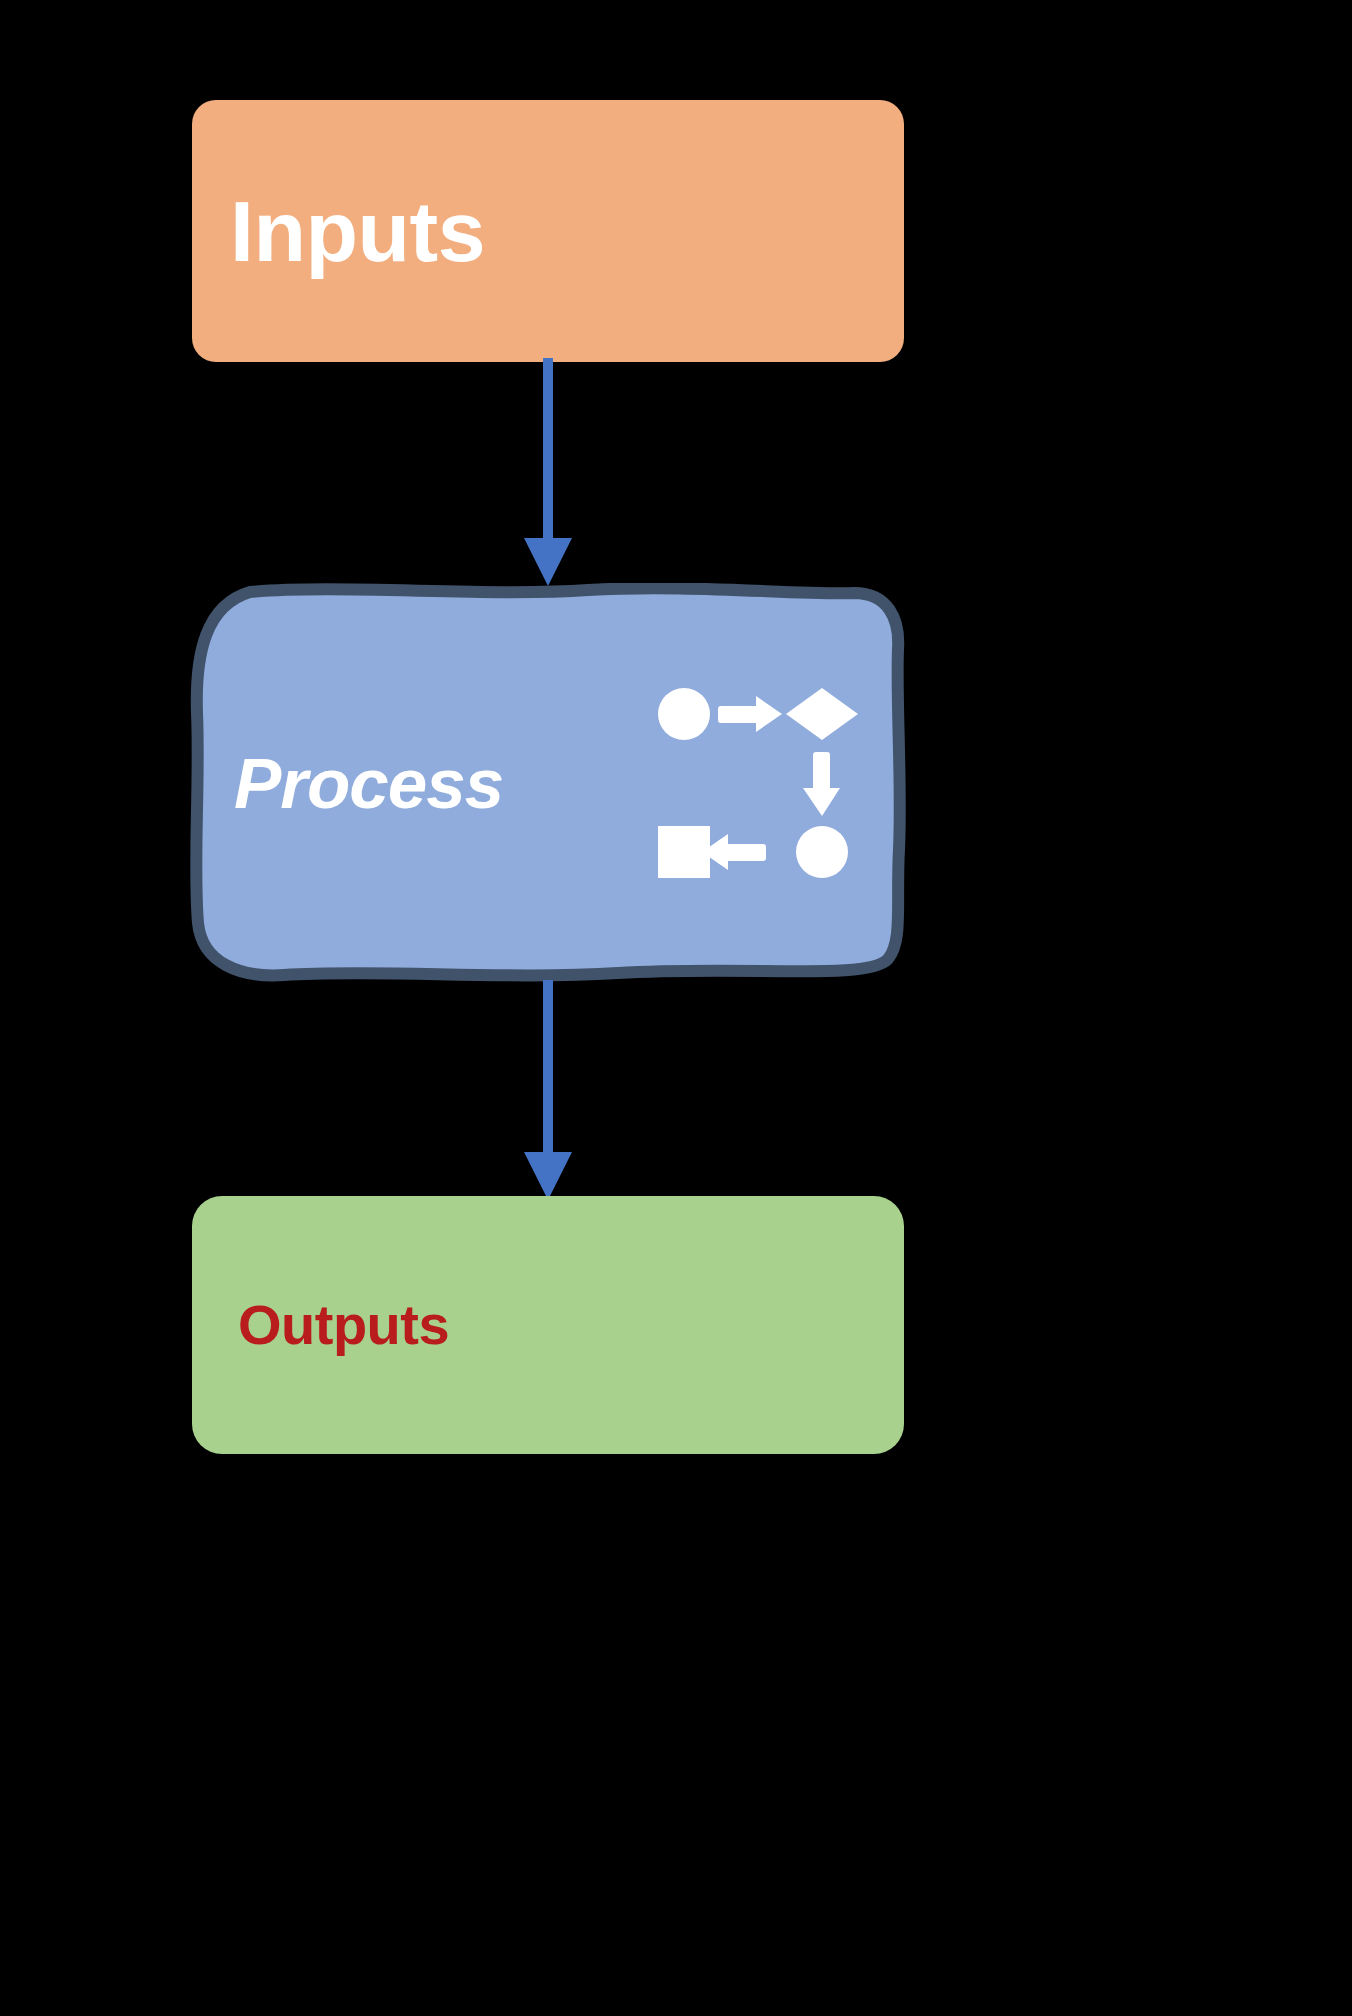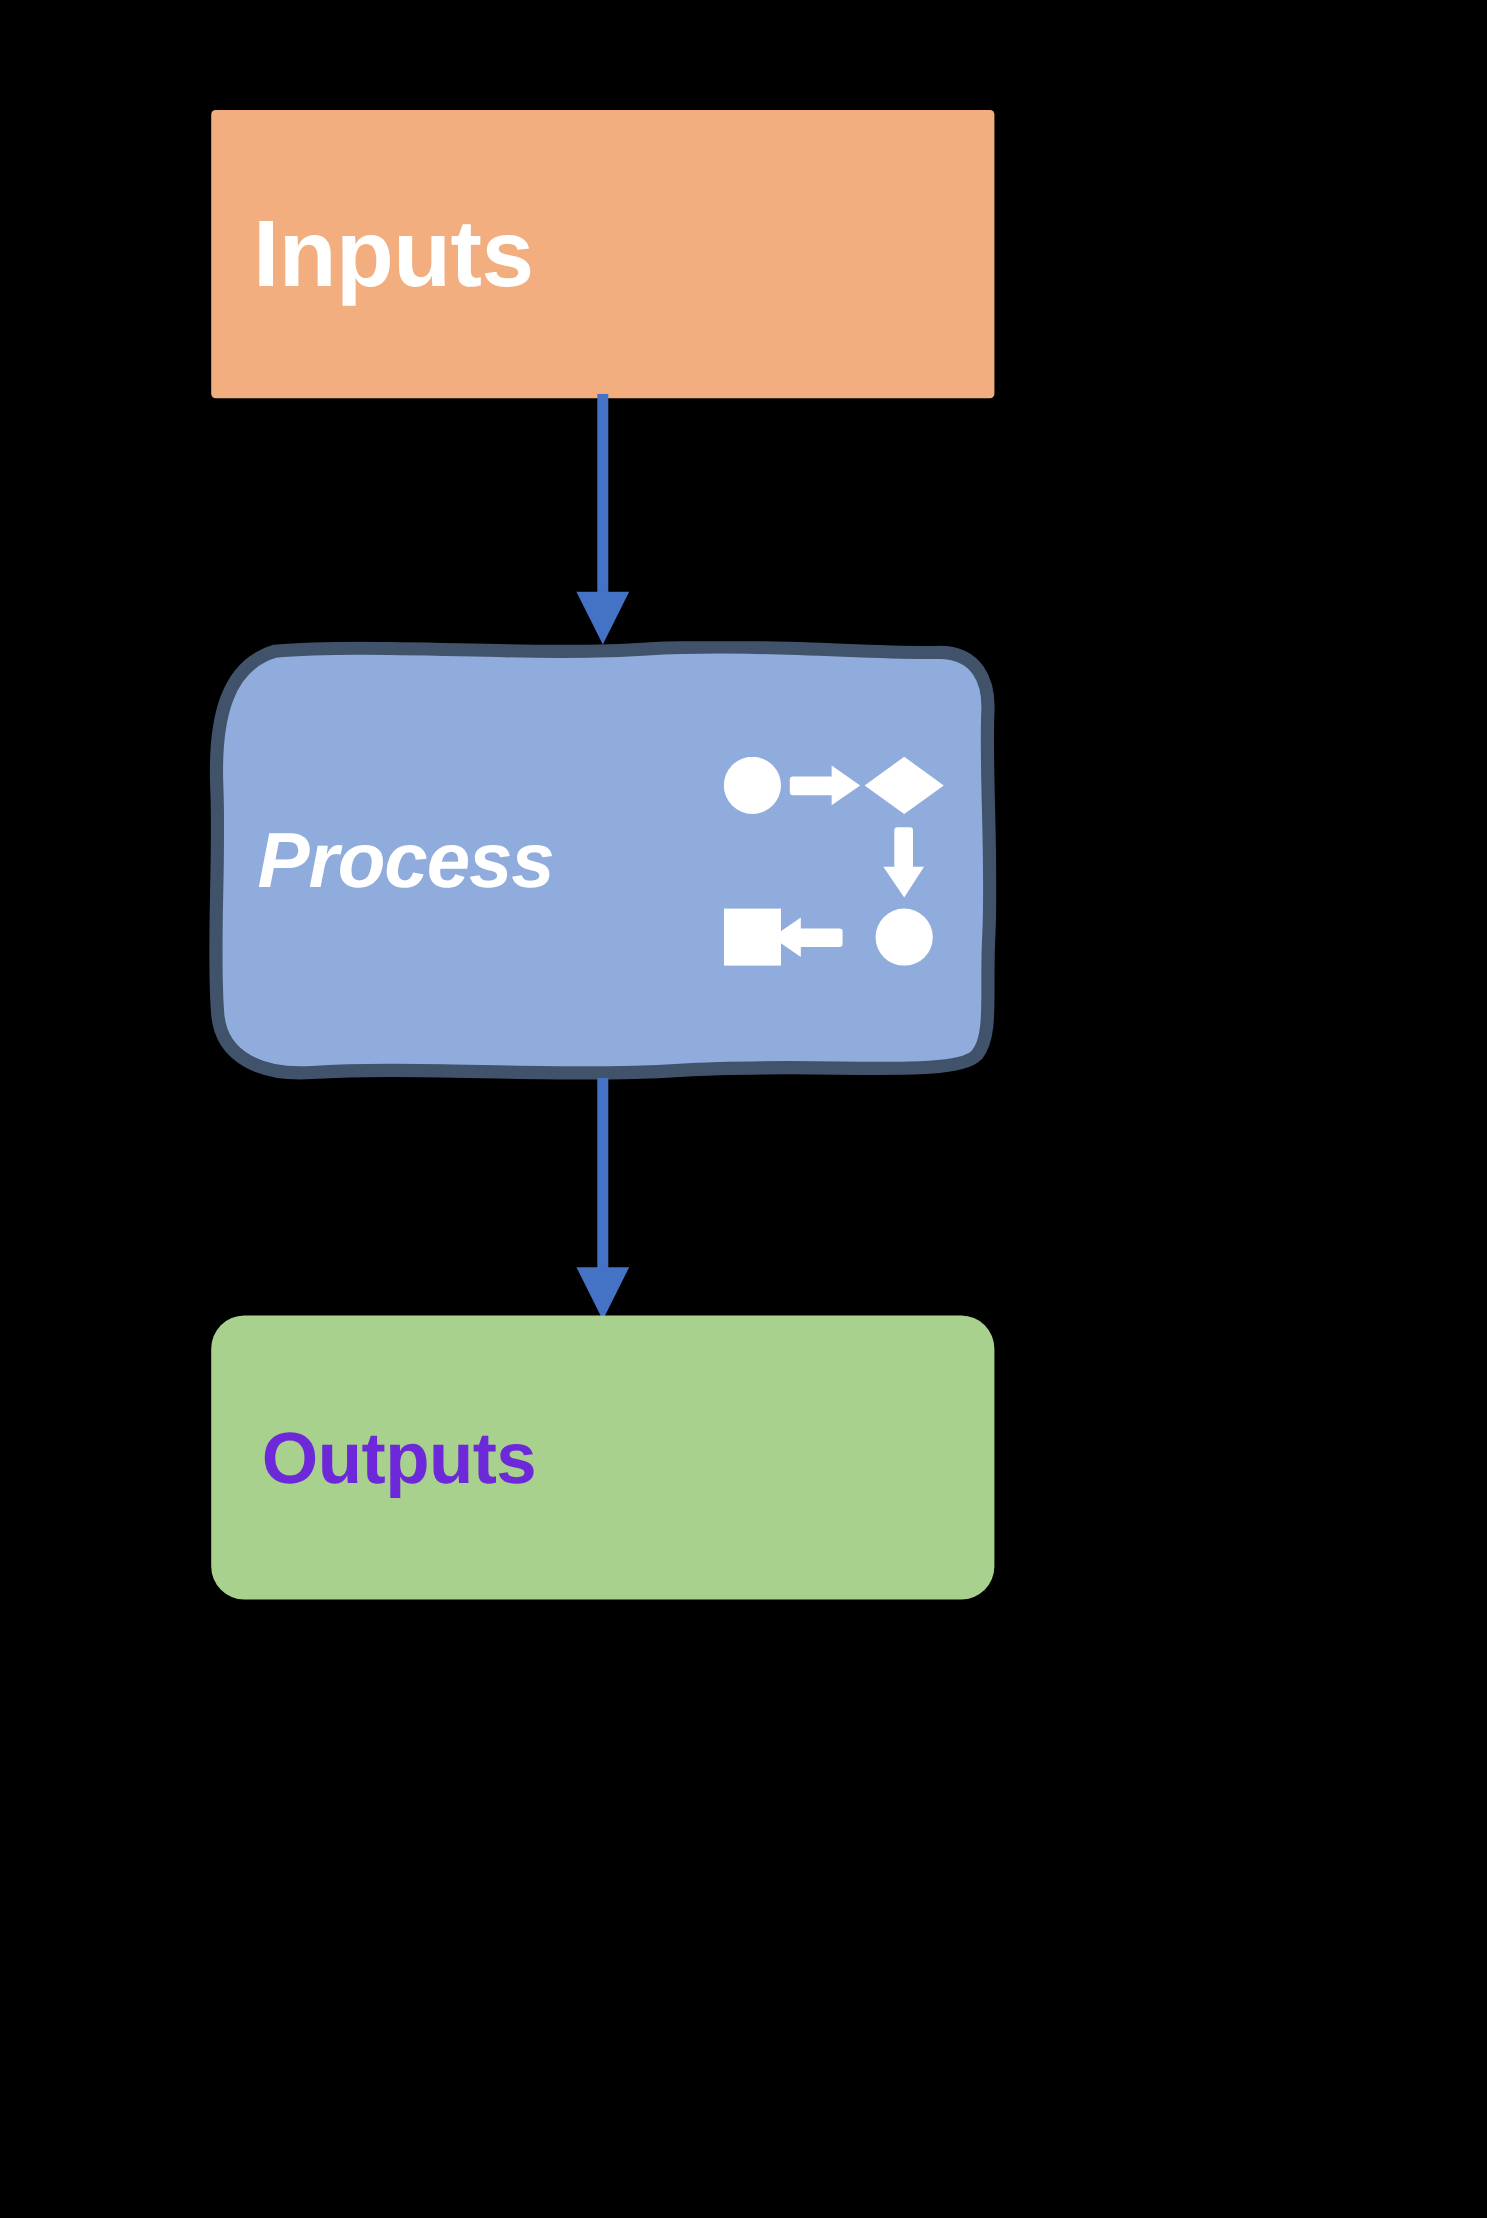--- a/index.html
+++ b/index.html
@@ -32,21 +32,21 @@
     justify-content: flex-start;
   }
 
   
   #node-inputs {
     left: 192px;
     top: 100px;
     width: 712px;
     height: 262px;
     background: #F2AE7F;
-    border-radius: 4px;
+    border-radius: 24px;
   }
   #node-inputs .label {
     position: absolute;
     left: 38px;
     top: 50%;
     transform: translateY(-50%);
     color: #FFFFFF;
     font-size: 86px;
     font-weight: 700;
     letter-spacing: -0.5px;
@@ -118,22 +118,22 @@
     width: 712px;
     height: 258px;
     background: #A7D18C;
     border-radius: 30px;
   }
   #node-outputs .label {
     position: absolute;
     left: 46px;
     top: 50%;
     transform: translateY(-50%);
-    color: #6d28d9;
-    font-size: 66px;
+    color: #b91c1c;
+    font-size: 56px;
     font-weight: 700;
     letter-spacing: -0.5px;
     line-height: 1;
     white-space: nowrap;
     text-align: center;
   }
   #node-outputs .icon-wrap {
     position: absolute;
     right: 58px;
     top: 50%;

